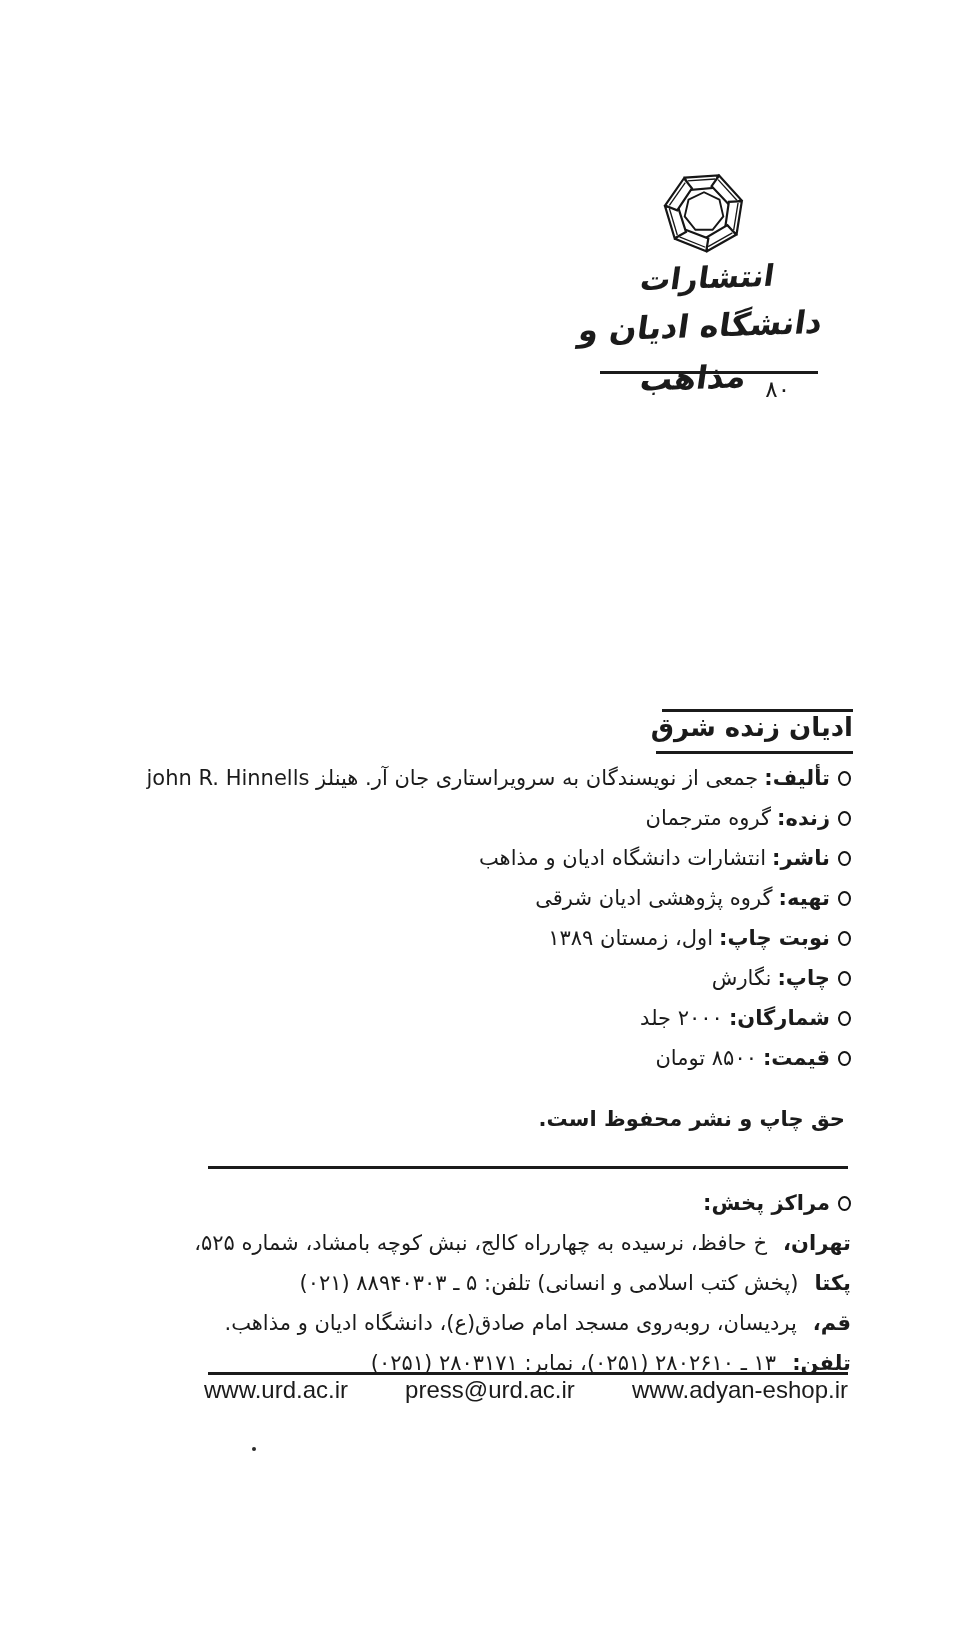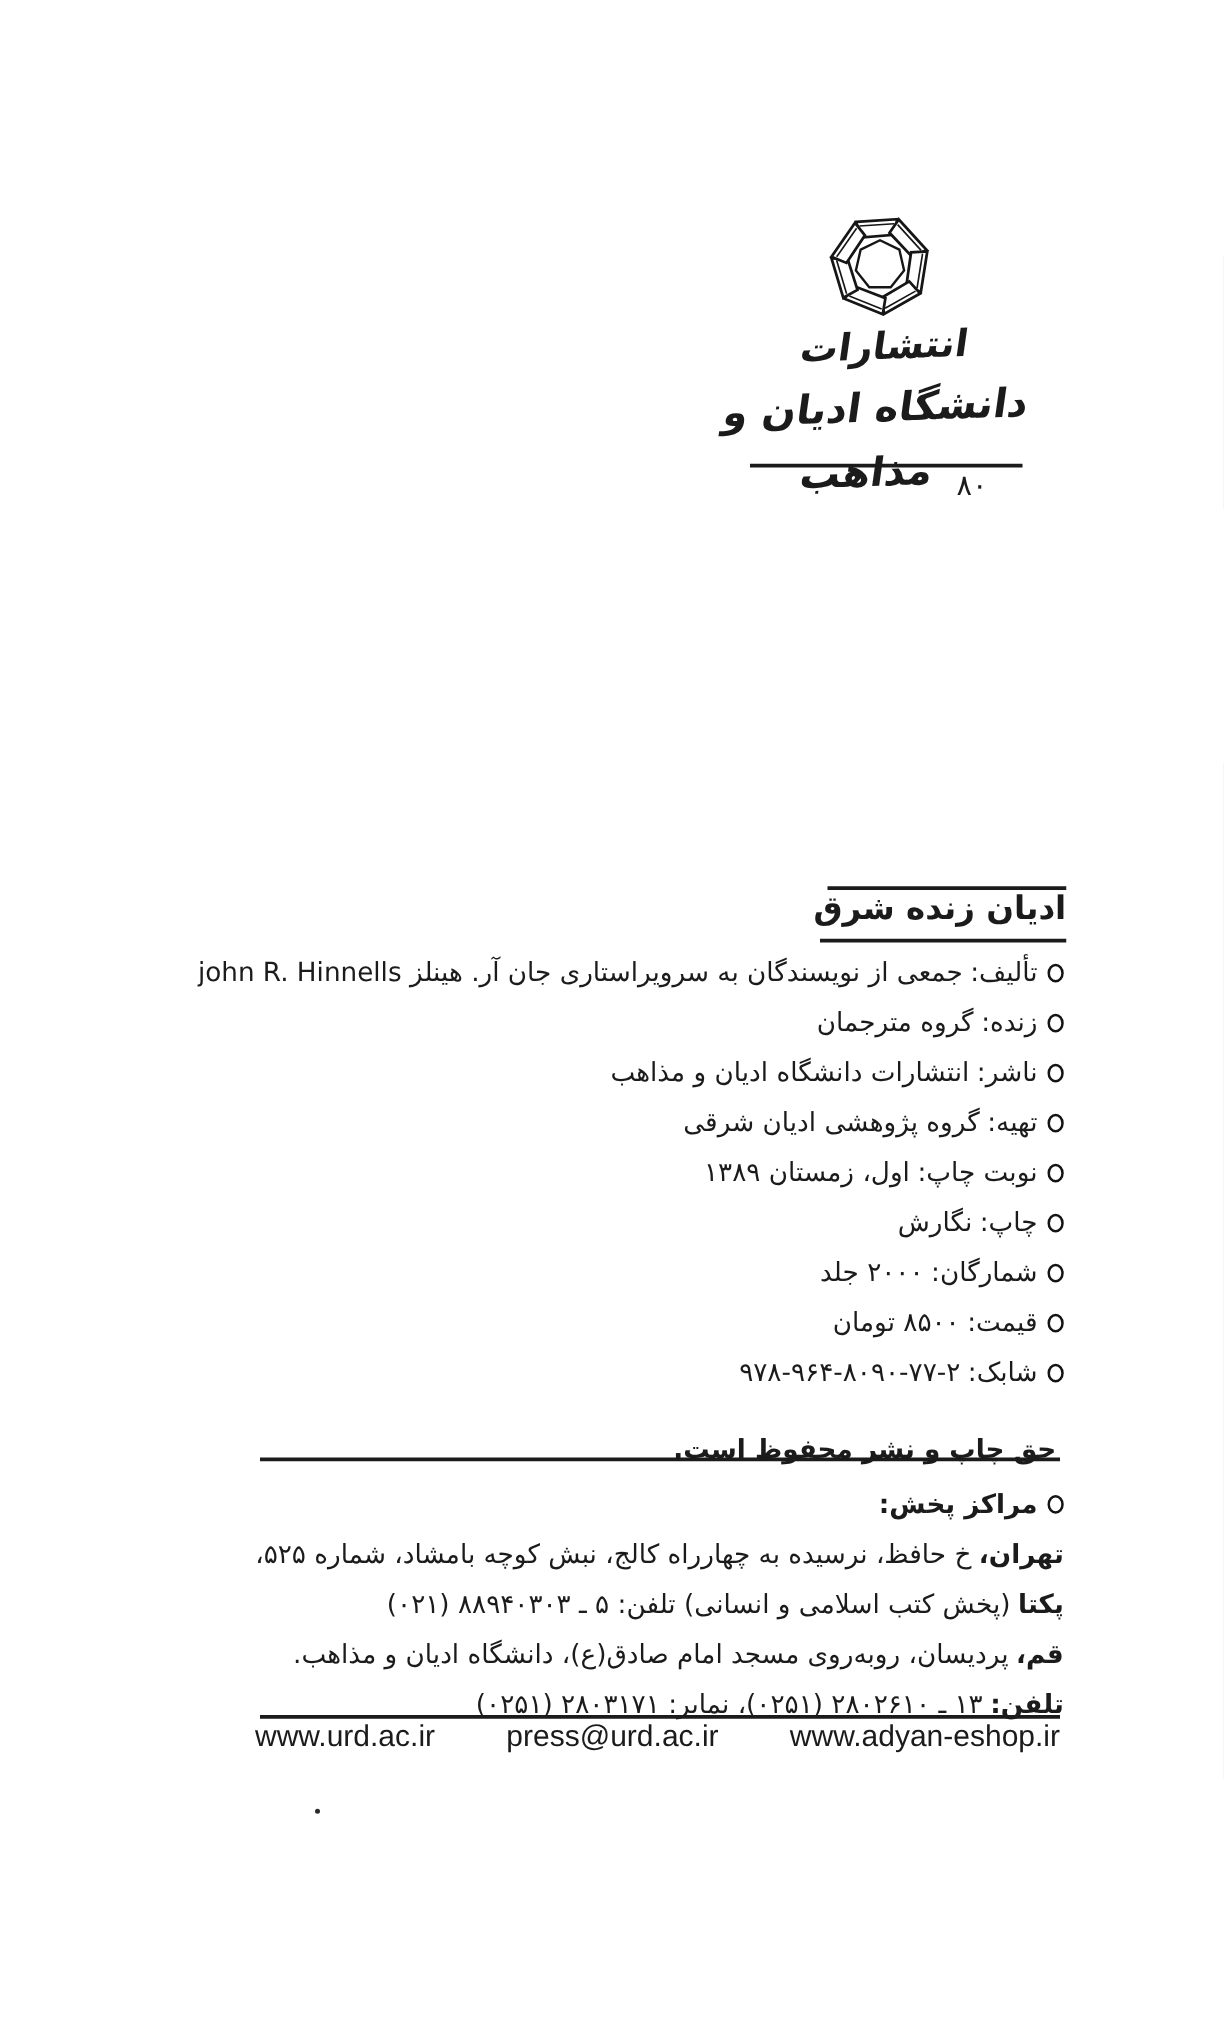--- a/index.html
+++ b/index.html
@@ -37,31 +37,31 @@
     position:absolute;right:128px;top:758px;width:720px;
     direction:rtl;text-align:right;
     font-size:21px;line-height:40px;
   }
   .detail-row{white-space:nowrap;}
   .bullet{
     display:inline-block;width:9px;height:11px;
     border:2.5px solid #141414;border-radius:50%;
     margin-left:8px;vertical-align:-1px;
   }
-  .detail-label{font-weight:normal;margin-left:6px;}
+  .detail-label{font-weight:bold;margin-left:6px;}
   .copyright{font-weight:bold;padding-left:4px;padding-right:6px;margin-top:21px;}
 
   
   .dist{
     position:absolute;right:128px;top:1183px;width:722px;
     direction:rtl;text-align:right;
     font-size:21px;line-height:40px;
   }
   .dist-heading{font-weight:bold;}
-  .lead{font-weight:bold;margin-left:6px;text-align:right;}
+  .lead{font-weight:bold;margin-left:16px;text-align:right;}
 
   
   .footer{
     position:absolute;left:204px;top:1376px;width:644px;
     display:flex;justify-content:space-between;align-items:baseline;
     font-family:Liberation Sans, sans-serif;font-size:24px;direction:ltr;
   }
   .stray-dot{
     position:absolute;left:252px;top:1447px;width:4px;height:4px;
     background:#2a2a2a;border-radius:50%;
@@ -120,23 +120,20 @@
     </div>
     <div class="detail-row">
       <span class="bullet"></span><span class="detail-label">چاپ:</span><span class="detail-value">نگارش</span>
     </div>
     <div class="detail-row">
       <span class="bullet"></span><span class="detail-label">شمارگان:</span><span class="detail-value">۲۰۰۰ جلد</span>
     </div>
     <div class="detail-row">
       <span class="bullet"></span><span class="detail-label">قیمت:</span><span class="detail-value">۸۵۰۰ تومان</span>
     </div>
-    <div class="detail-row">
-      <span class="bullet"></span><span class="detail-label">شابک:</span><span class="detail-value" dir="ltr">۹۷۸-۹۶۴-۸۰۹۰-۷۷-۲</span>
-    </div>
     <div class="copyright">حق چاپ و نشر محفوظ است.</div>
   </div>
 
   <div class="rule" style="left:208px;top:1166px;width:640px;height:2.5px;"></div>
 
   <div class="dist">
     <div class="dist-heading">
       <span class="bullet"></span><span>مراکز پخش:</span>
     </div>
     <div class="dist-line">

